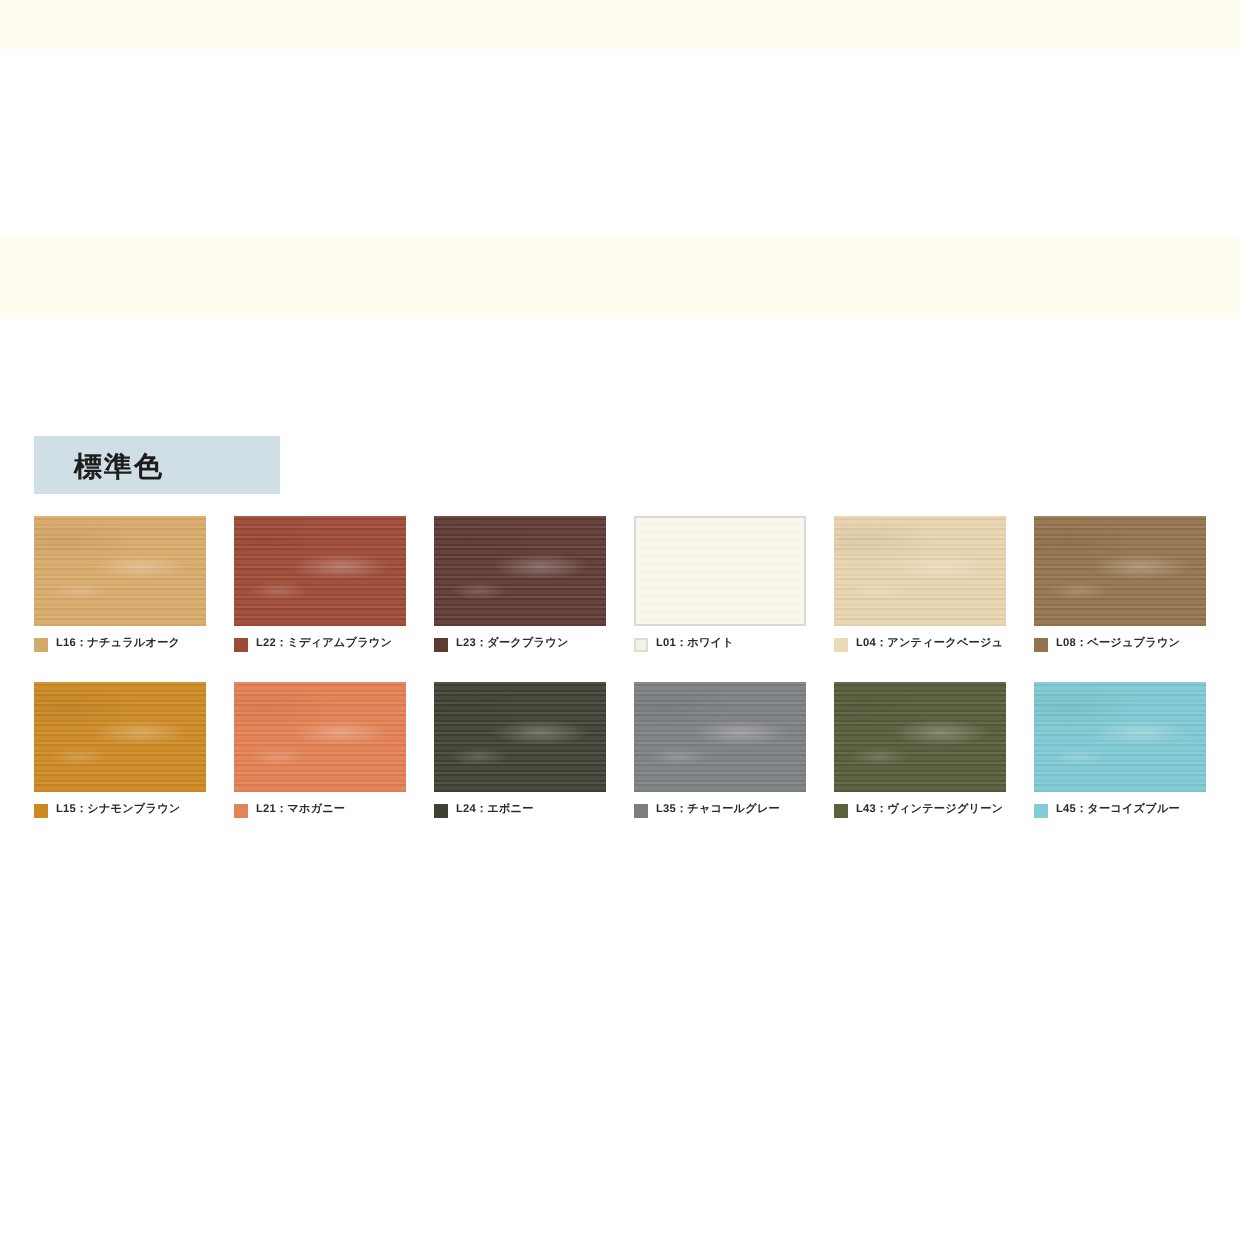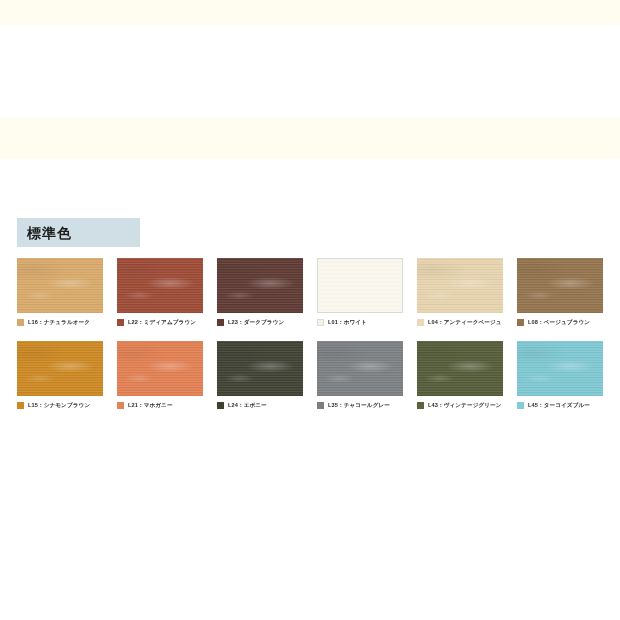--- a/index.html
+++ b/index.html
@@ -41,21 +41,21 @@
     height: 29px;
     background: #cfdfe5;
     display: flex;
     align-items: center;
   }
   .section-header .title {
     font-size: 14px;
     font-weight: bold;
     color: #1d1d1d;
     letter-spacing: 1px;
-    padding-left: 10px;
+    padding-left: 20px;
     line-height: 1;
   }
 
   
   .grid {
     position: absolute;
     left: 17px;
     top: 258px;
     width: 588px;
   }

